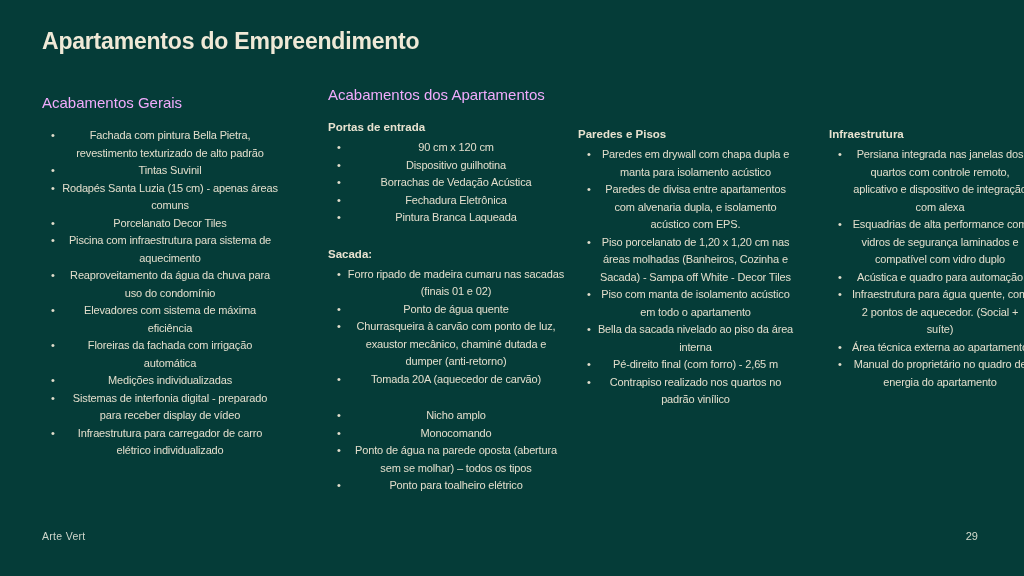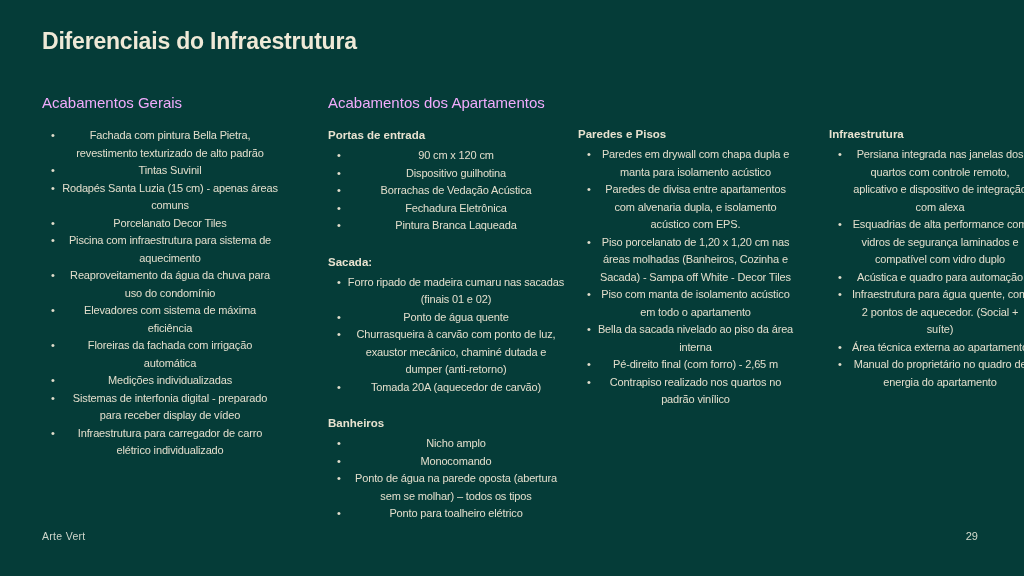--- a/index.html
+++ b/index.html
@@ -10,21 +10,21 @@
     font-family:"Liberation Sans", sans-serif;
     overflow:hidden;
   }
   .title{
     position:absolute;left:42px;top:28px;margin:0;
     font-size:23px;font-weight:700;letter-spacing:-0.2px;
     color:#efe9d7;
   }
   .col{position:absolute;color:#e3decc;}
   .c1{left:42px;top:94px;width:237px;}
-  .c2{left:328px;top:94px;width:237px;}
+  .c2{left:328px;top:86px;width:237px;}
   .c3{left:578px;top:126px;width:216px;}
   .c4{left:805px;top:126px;width:203px;margin-left:24px;}
   .col-header{
     font-size:15px;font-weight:400;line-height:18px;
     color:#f0abfc;margin-bottom:15px;
   }
   .section + .section{margin-top:19px;}
   .section-heading{
     font-size:11.5px;font-weight:700;line-height:17px;
     color:#e8e2d0;margin-bottom:3px;
@@ -47,21 +47,21 @@
   }
   .footer-page{
     position:absolute;right:46px;top:530px;
     font-size:11px;color:#d6dcce;
   }
 </style>
 </head>
 <body>
 
 <div class="slide">
-  <h1 class="title">Diferenciais do Infraestrutura</h1>
+  <h1 class="title">Apartamentos do Empreendimento</h1>
 
   <div class="col c1">
       <div class="col-header">Acabamentos Gerais</div>
       <div class="section">
         <ul class="bullets">
           <li class="bullet">Fachada com pintura Bella Pietra, revestimento texturizado de alto padrão</li>
           <li class="bullet">Tintas Suvinil</li>
           <li class="bullet">Rodapés Santa Luzia (15 cm) - apenas áreas comuns</li>
           <li class="bullet">Porcelanato Decor Tiles</li>
           <li class="bullet">Piscina com infraestrutura para sistema de aquecimento</li>
@@ -89,21 +89,20 @@
       <div class="section">
         <div class="section-heading">Sacada:</div>
         <ul class="bullets">
           <li class="bullet">Forro ripado de madeira cumaru nas sacadas (finais 01 e 02)</li>
           <li class="bullet">Ponto de água quente</li>
           <li class="bullet">Churrasqueira à carvão com ponto de luz, exaustor mecânico, chaminé dutada e dumper (anti-retorno)</li>
           <li class="bullet">Tomada 20A (aquecedor de carvão)</li>
         </ul>
       </div>
       <div class="section">
-        <div class="section-heading">Banheiros</div>
         <ul class="bullets">
           <li class="bullet">Nicho amplo</li>
           <li class="bullet">Monocomando</li>
           <li class="bullet">Ponto de água na parede oposta (abertura sem se molhar) – todos os tipos</li>
           <li class="bullet">Ponto para toalheiro elétrico</li>
         </ul>
       </div>
     </div>
   <div class="col c3">
       <div class="section">

